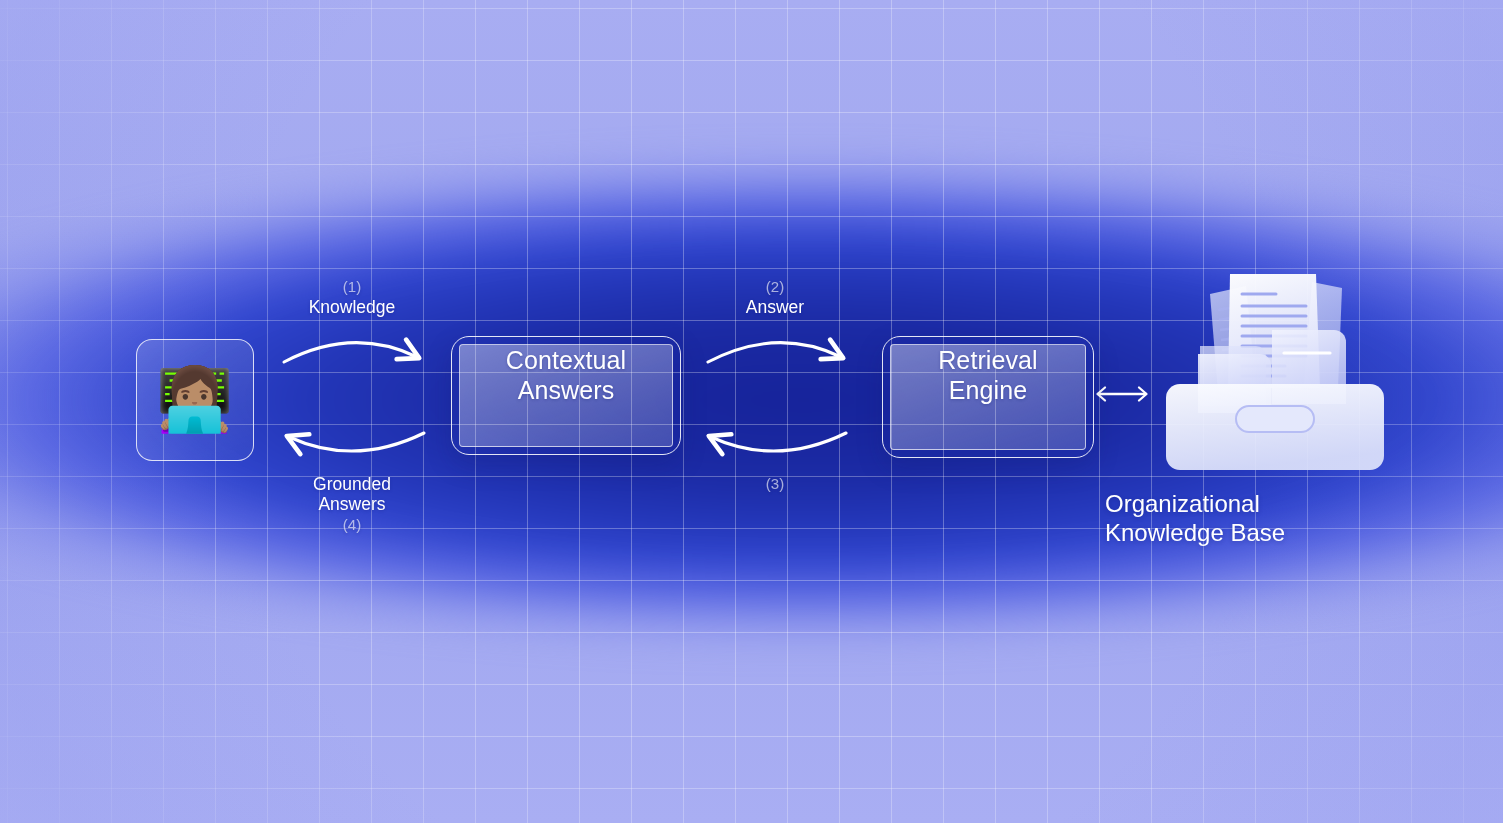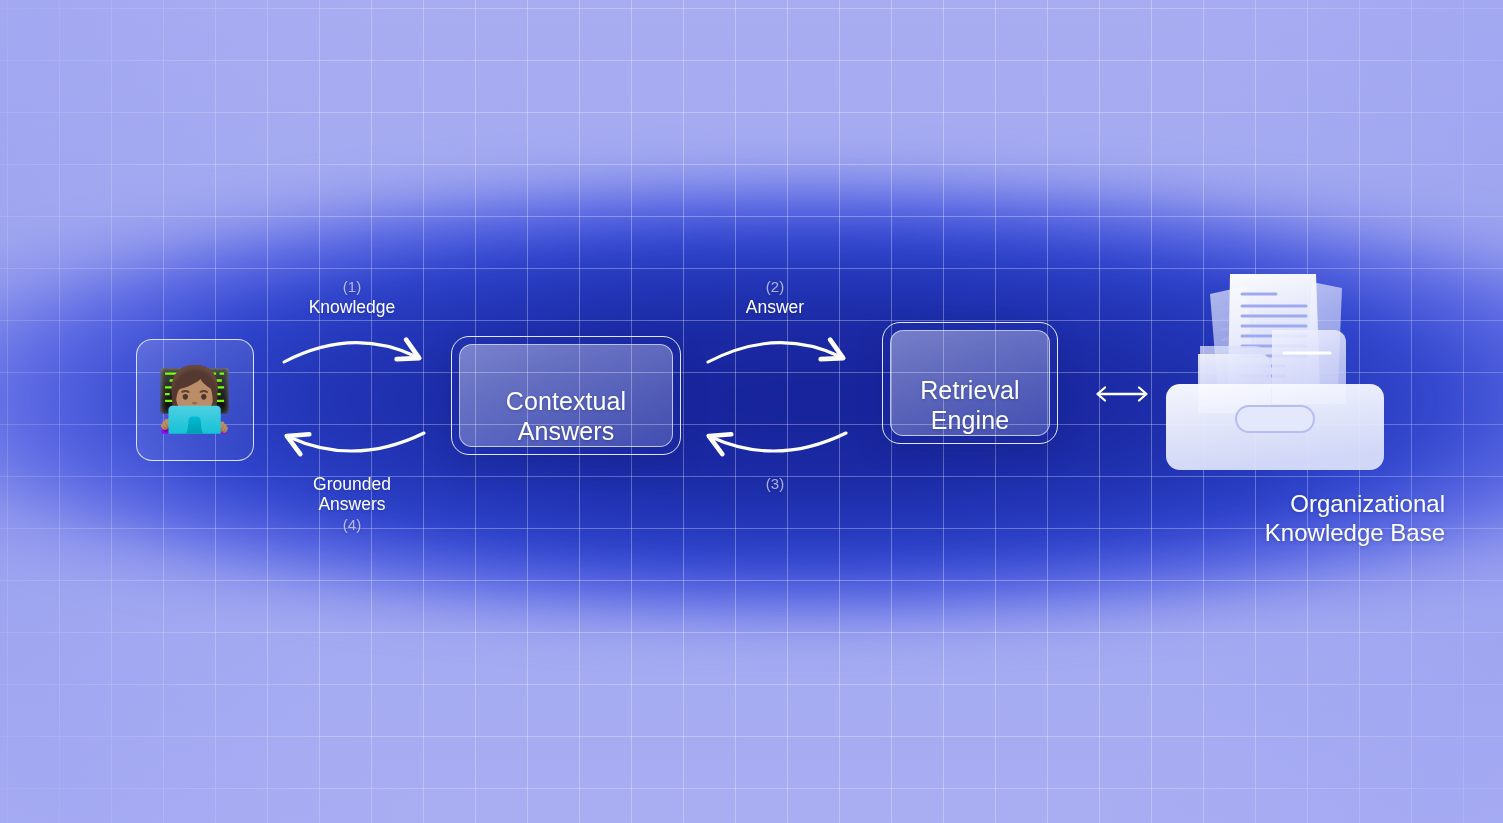--- a/index.html
+++ b/index.html
@@ -34,41 +34,41 @@
   .user-tile{position:absolute;left:136px;top:339px;width:116px;height:120px;
     border-radius:16px;border:1.5px solid rgba(255,255,255,0.80);
     background:linear-gradient(160deg,rgba(255,255,255,0.15),rgba(255,255,255,0.04));
     display:flex;align-items:center;justify-content:center;}
   .user-emoji{font-size:62px;line-height:1;}
 
   
   .node{position:absolute;border-radius:18px;border:1.5px solid rgba(255,255,255,0.88);
     padding:7px;box-sizing:border-box;
     box-shadow:0 10px 26px rgba(18,28,110,0.22);}
-  .node-inner{width:100%;height:100%;border-radius:13px;box-sizing:border-box;
+  .node-inner{width:100%;height:100%;border-radius:4px;box-sizing:border-box;
     border:1.3px solid rgba(255,255,255,0.62);
     background:linear-gradient(160deg,rgba(255,255,255,0.40),rgba(255,255,255,0.18));
-    display:flex;align-items:flex-end;justify-content:center;}
+    display:flex;align-items:flex-start;justify-content:center;}
   .node-label{color:#ffffff;font-size:25px;line-height:1.20;text-align:center;
     letter-spacing:0.1px;font-weight:400;white-space:pre-line;
     text-shadow:0 1px 3px rgba(20,30,110,0.30);}
   #node-contextual{left:451px;top:336px;width:230px;height:119px;}
-  #node-retrieval{left:882px;top:322px;width:176px;height:122px;}
+  #node-retrieval{left:882px;top:336px;width:212px;height:122px;}
 
   
   .flow-label{position:absolute;text-align:center;color:#fff;
     text-shadow:0 1px 3px rgba(20,30,110,0.28);}
   .flow-num{font-size:15px;color:rgba(255,255,255,0.62);line-height:1.35;}
   .flow-text{font-size:17.5px;line-height:1.17;white-space:pre-line;}
 
   .arrows{position:absolute;left:0;top:0;width:1503px;height:823px;overflow:visible;}
 
   
   .kb-wrap{position:absolute;left:1160px;top:258px;width:230px;height:215px;}
-  .kb-caption{position:absolute;left:1105px;top:489px;width:340px;text-align:right;
+  .kb-caption{position:absolute;left:1105px;top:489px;width:340px;text-align:left;
     color:#fff;font-size:24px;line-height:1.22;white-space:pre-line;
     text-shadow:0 1px 4px rgba(20,30,110,0.30);}
 </style>
 </head>
 <body>
 
 <div id="stage">
 
   <div class="bg-base"></div>
   <div class="bg-blob"></div>

